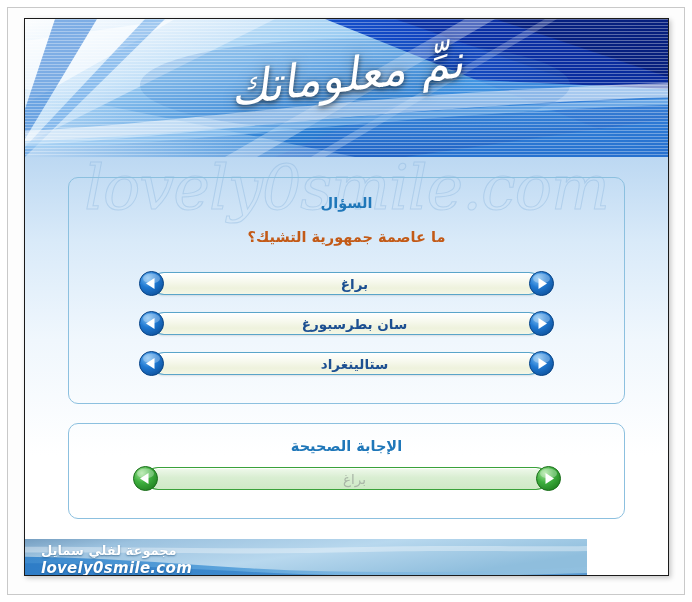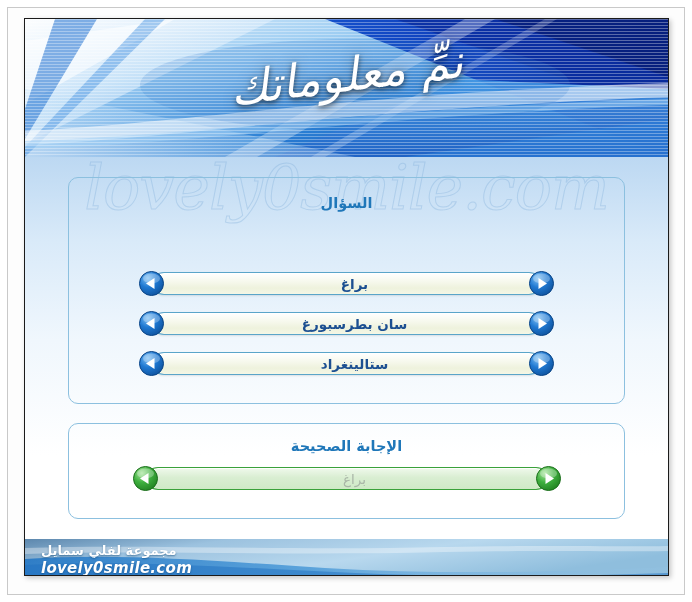--- a/index.html
+++ b/index.html
@@ -252,21 +252,21 @@
     color: #a9b6a7;
     font-weight: normal;
     font-size: 13.5px;
   }
 
   
   .footer {
     position: absolute;
     left: 0;
     top: 520px;
-    width: 643px;
+    width: 562px;
     height: 38px;
     overflow: hidden;
   }
   .footer svg { display: block; }
   .footer-text {
     position: absolute;
     left: 16px;
     top: 3px;
     direction: rtl;
     text-align: left;
@@ -358,20 +358,21 @@
       <div class="banner-scanlines"></div>
       <div class="banner-title">نمِّ معلوماتك</div>
     </div>
 
     <div class="body-area"></div>
 
     <div class="watermark">lovely0smile.com</div>
 
     <div class="card card-question">
       <div class="card-title">السؤال</div>
+      <div class="question-text">ما عاصمة جمهورية التشيك؟</div>
 
       <div class="options">
 
         <div class="option-row">
           <div class="pill">
             <span class="pill-label">براغ</span>
           </div>
           <span class="knob knob-start">
             <svg viewBox="0 0 27 27">
               <defs>

